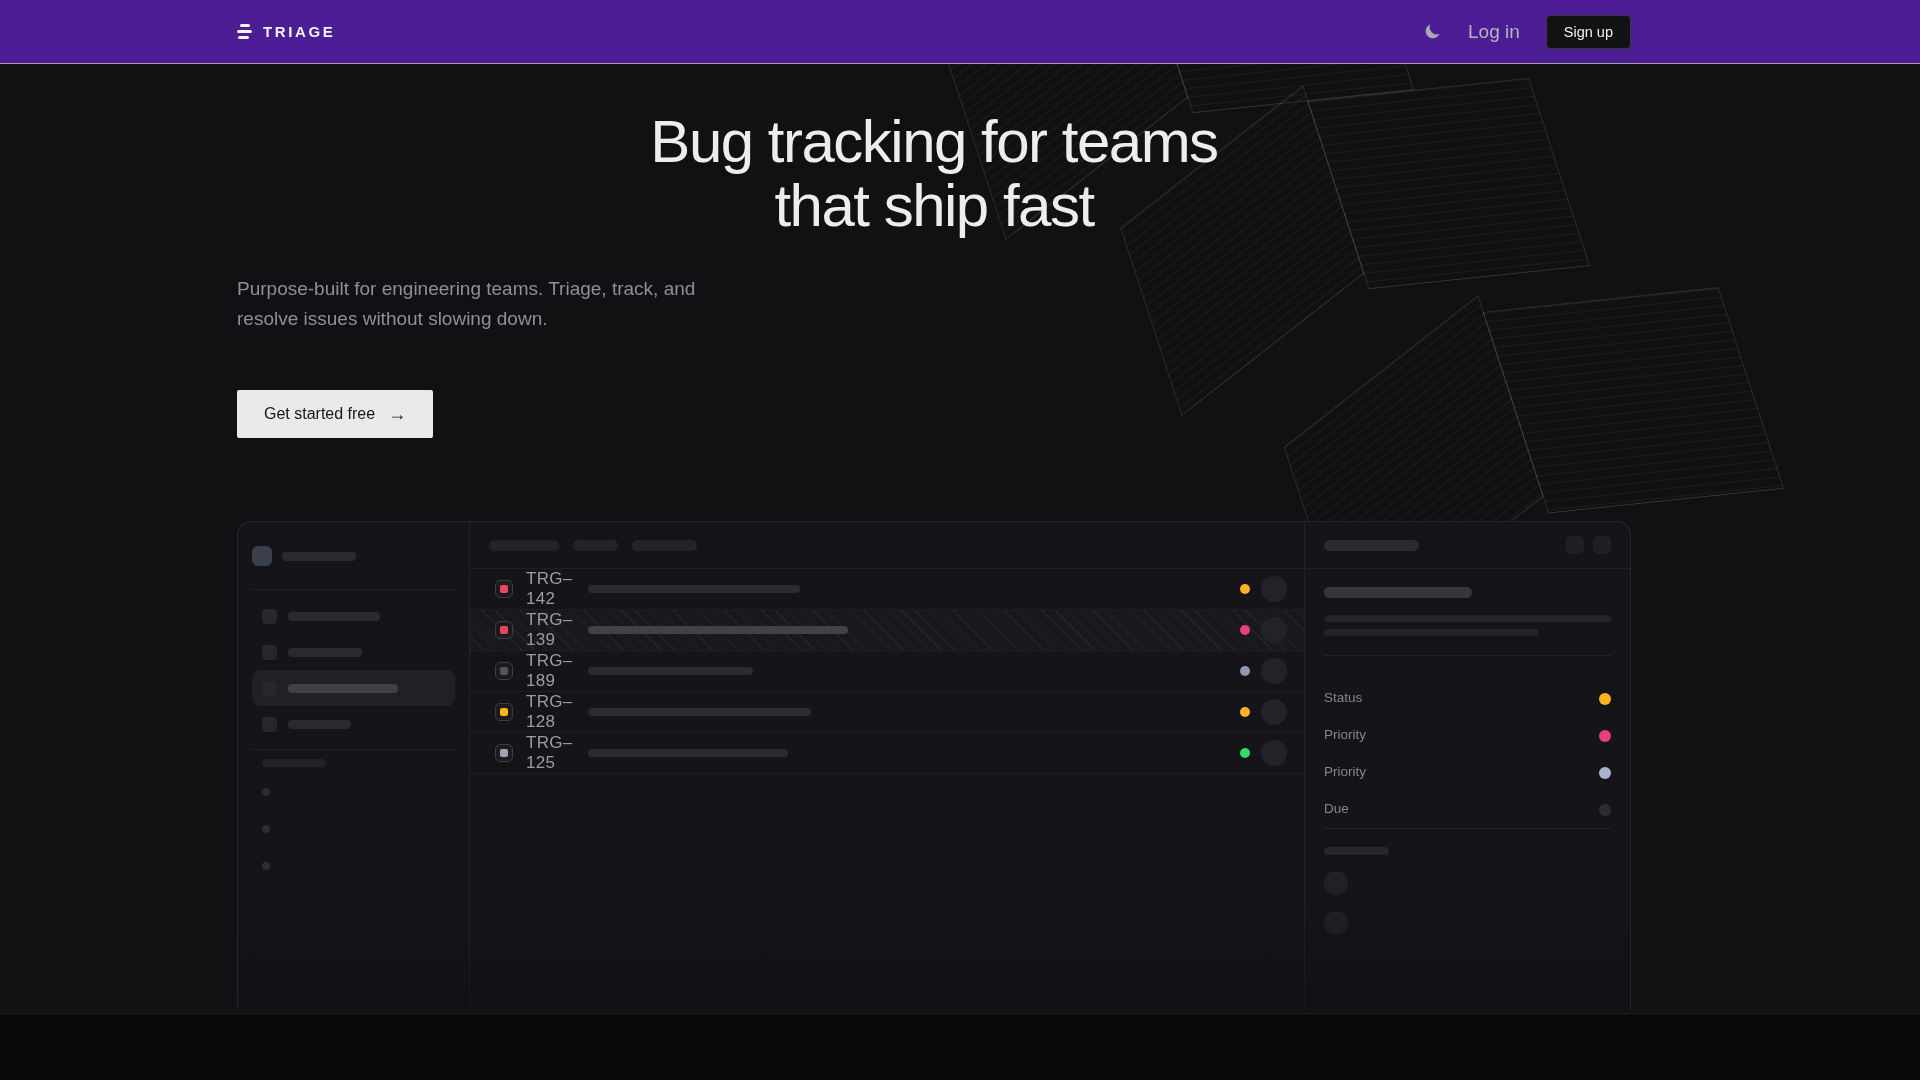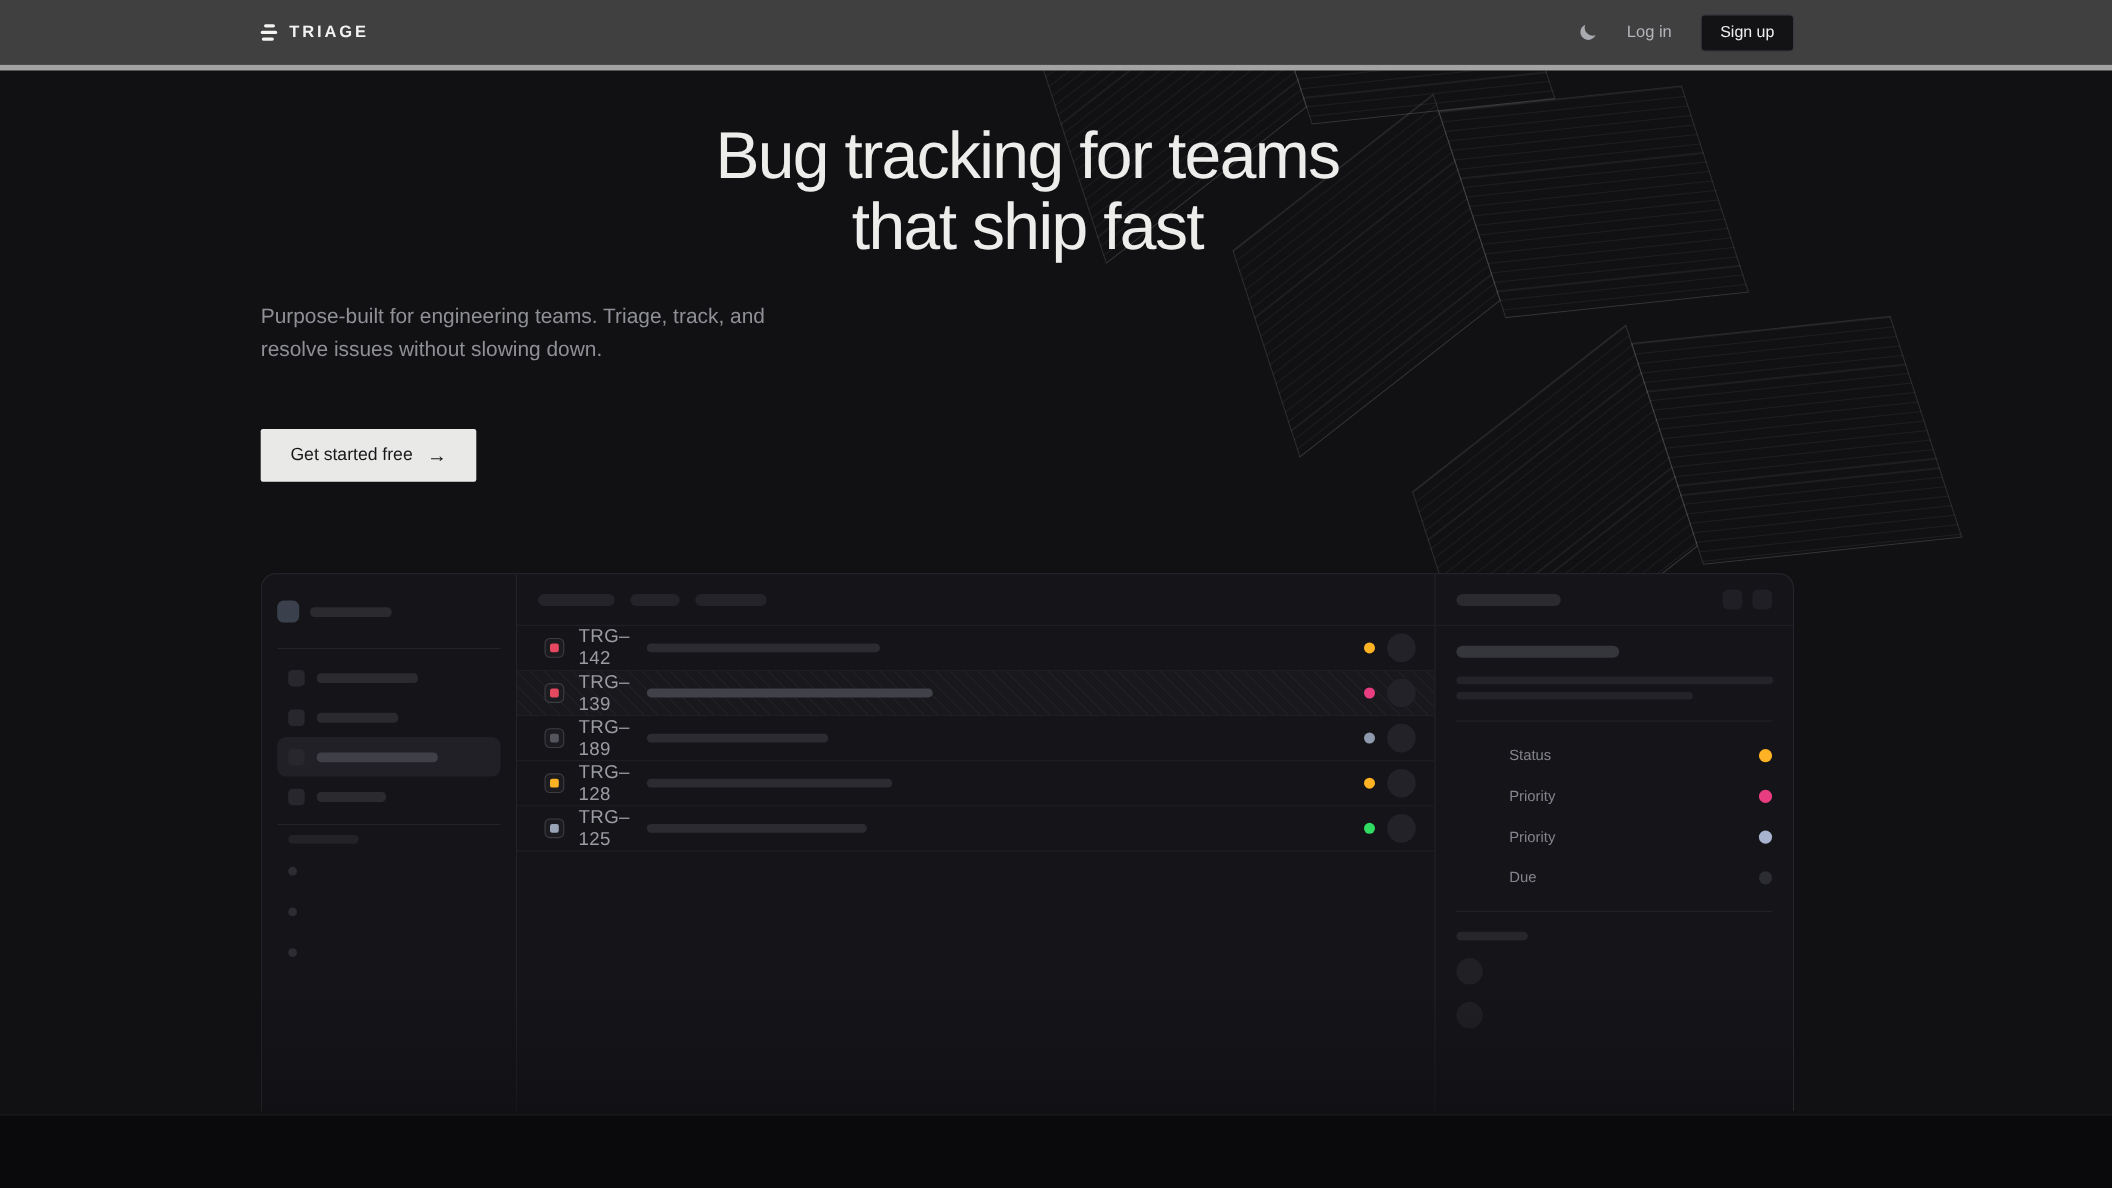--- a/index.html
+++ b/index.html
@@ -23,33 +23,33 @@
   .fold .panel.pleft  { transform:skewY(-20deg); }
   .fold .panel.pright { transform:skewY(12deg); margin-left:-1px; }
   .fold-a { left:952px;  top:-58px;  transform:rotate(-18deg); }
   .fold-b { left:1128px; top:118px;  transform:rotate(-18deg); }
   .fold-c { left:1292px; top:330px;  transform:rotate(-18deg); }
   .fold-c .panel { width:232px; height:212px; }
 
   
   .navbar {
     position:relative; z-index:3; height:64px;
-    background:#404040; border-bottom:5px solid #a3a3a3;
+    background:#4c1d95; border-bottom:1px solid #a3a3a3;
   }
   .nav-inner { height:100%; display:flex; align-items:center; justify-content:space-between; }
   .brand { display:flex; align-items:center; gap:11px; cursor:pointer; }
   .brand-glyph { display:flex; flex-direction:column; gap:3px; }
   .brand-glyph i { display:block; height:3px; border-radius:1.5px; background:#f4f4f2; }
   .brand-glyph i:nth-child(1){ width:10px; margin-left:3px; }
   .brand-glyph i:nth-child(2){ width:15px; }
   .brand-glyph i:nth-child(3){ width:11px; margin-left:1px; }
   .brand-name { font-size:15px; font-weight:700; letter-spacing:2.6px; color:#f2f2f2; }
   .nav-right { display:flex; align-items:center; gap:26px; }
   .icon-btn { background:none; border:none; cursor:pointer; display:flex; align-items:center; }
-  .login-link { font-size:15px; color:#b4b4bb; cursor:pointer; background:none; border:none; }
+  .login-link { font-size:19px; color:#b4b4bb; cursor:pointer; background:none; border:none; }
   .signup-btn {
     font-size:14.5px; color:#f0f0f0; background:#131316;
     border:1px solid #3a3a41; border-radius:4px;
     padding:8px 17px; cursor:pointer;
   }
 
   
   .hero { position:relative; z-index:2; }
   .hero h1 {
     margin-top:46px; font-size:60px; line-height:64px; font-weight:500;
@@ -128,21 +128,21 @@
   .detail-header .skel { width:95px; height:11px; border-radius:6px; }
   .dh-squares { margin-left:auto; display:flex; gap:9px; }
   .dh-square { width:18px; height:18px; border-radius:5px; background:#1f1f25; }
   .detail-body { padding:18px 19px 0; }
   .title-bar { height:11px; border-radius:6px; background:#35353c; }
   .dline { height:7px; border-radius:4px; background:#232329; }
   .dline1 { margin-top:17px; }
   .dline2 { margin-top:7px; }
   .detail-body .divider { margin-top:19px; }
   .fields { margin-top:12px; }
-  .field-row { height:37px; display:flex; align-items:center; justify-content:space-between;margin-left:48px; }
+  .field-row { height:37px; display:flex; align-items:flex-end; justify-content:space-between; }
   .field-label { font-size:13.5px; color:#84848d; }
   .field-dot { width:12px; height:12px; border-radius:50%; }
   .comments-bar { margin-top:18px; height:8px; width:65px; background:#26262b; border-radius:4px; }
   .cmt-avatar { width:24px; height:24px; border-radius:50%; background:#202025; margin-top:16px; }
 
   
   .footer {
     position:absolute; left:0; right:0; bottom:0; height:67px;
     background:#0a0a0c; border-top:1px solid #1e1e22; z-index:4;
   }

